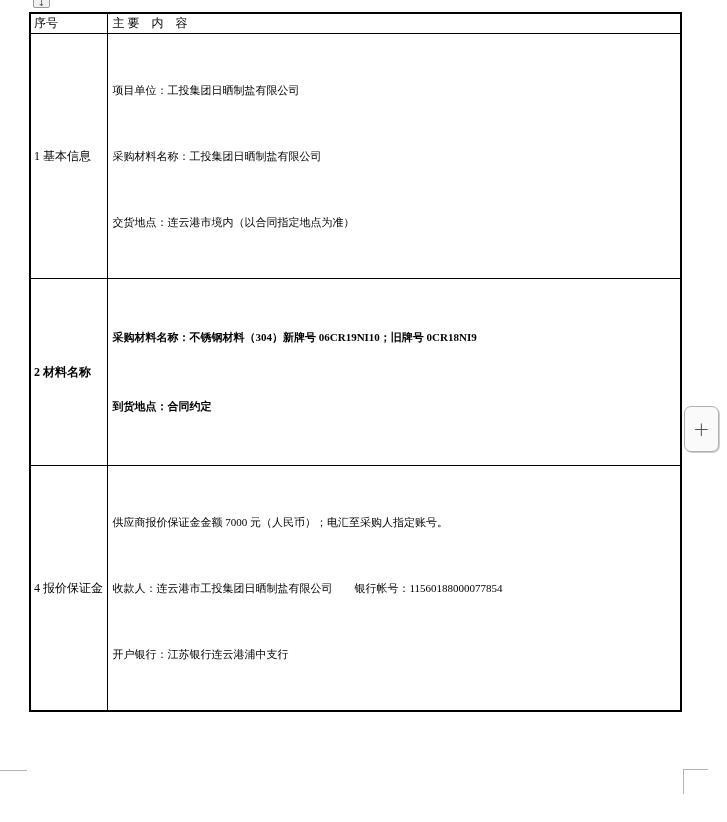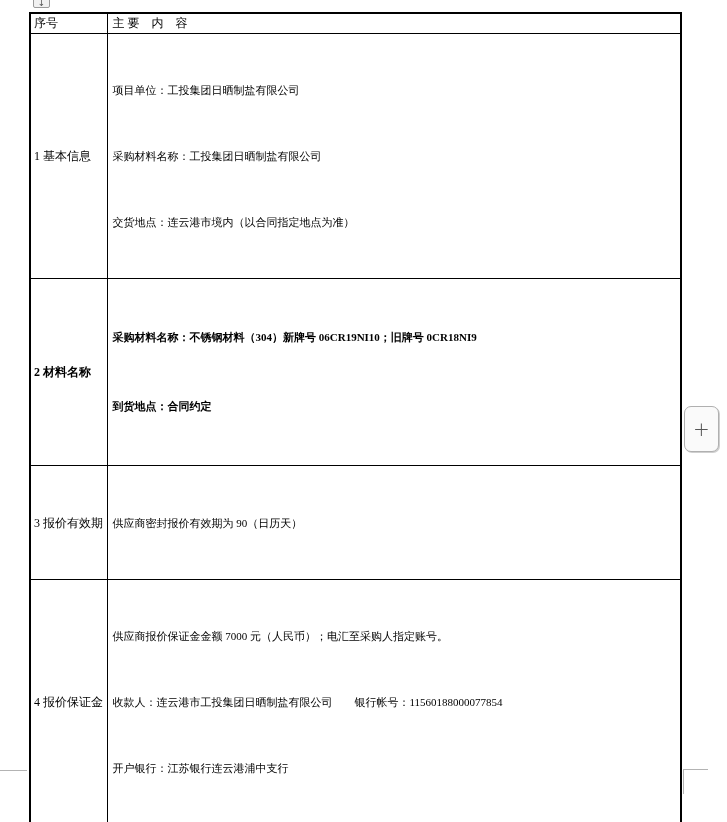--- a/index.html
+++ b/index.html
@@ -69,26 +69,20 @@
   </tr>
 
   <tr class="r2">
     <td class="lbl">2 材料名称</td>
     <td class="cnt">
       <div>采购材料名称：不锈钢材料（304）新牌号 06CR19NI10；旧牌号 0CR18NI9</div>
       <div>到货地点：合同约定</div>
     </td>
   </tr>
 
-  <tr class="r3">
-    <td class="lbl">3 报价有效期</td>
-    <td class="cnt">
-      <div>供应商密封报价有效期为 90（日历天）</div>
-    </td>
-  </tr>
 
   <tr class="r4">
     <td class="lbl">4 报价保证金</td>
     <td class="cnt">
       <div>供应商报价保证金金额 7000 元（人民币）；电汇至采购人指定账号。</div>
       <div>收款人：连云港市工投集团日晒制盐有限公司　　银行帐号：11560188000077854</div>
       <div>开户银行：江苏银行连云港浦中支行</div>
     </td>
   </tr>
 

